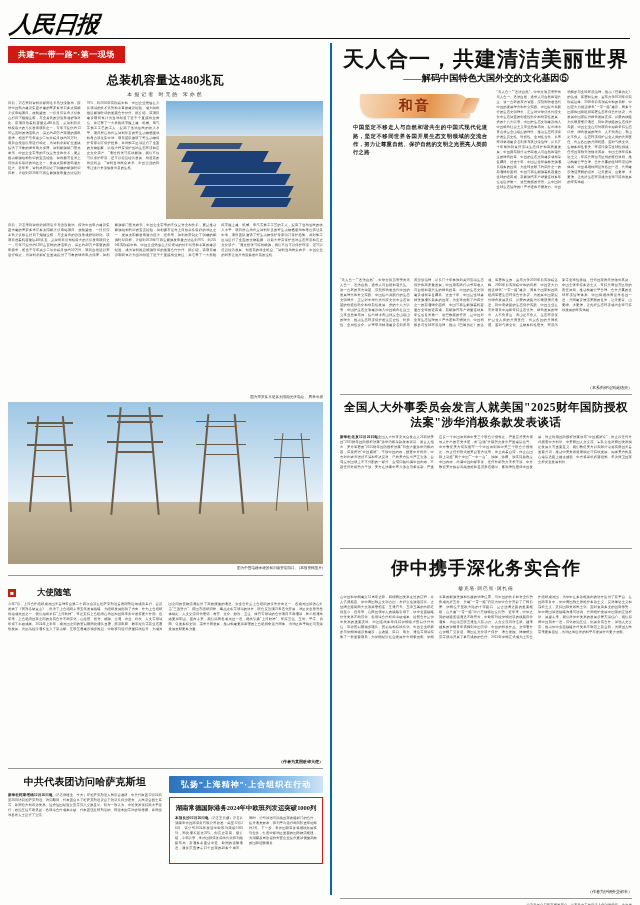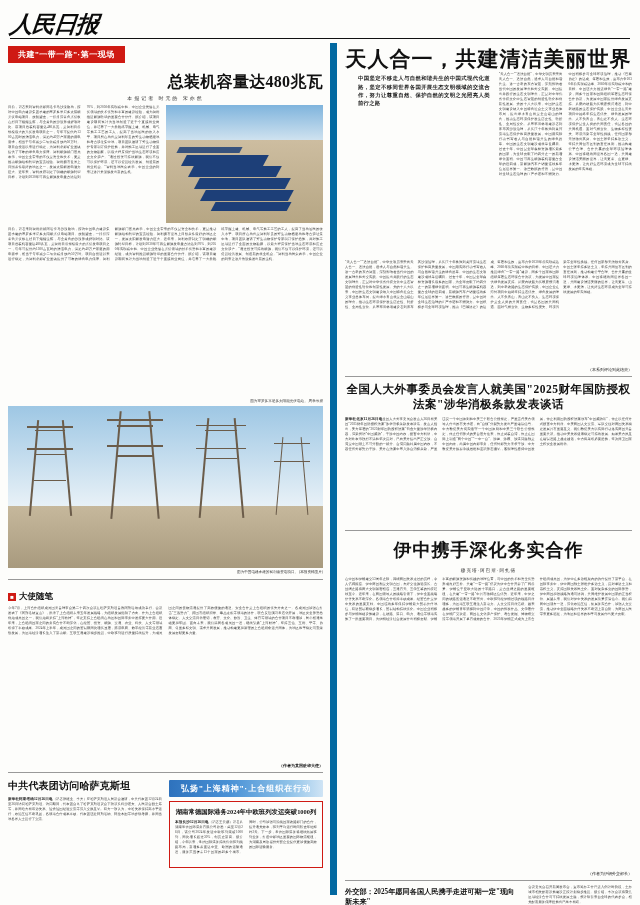--- a/index.html
+++ b/index.html
@@ -24,36 +24,36 @@
   }
   .mast-right { display:flex; align-items:baseline; gap:7px; padding-bottom:2px;}
   .mast-date { font-family:"Liberation Sans", sans-serif; font-size:7.5px; font-weight:bold; color:#222; letter-spacing:-0.2px;}
   .mast-page { font-size:19px; font-weight:normal; color:#111; font-family:"Liberation Sans",sans-serif;}
   .mast-section { font-size:19px; font-weight:bold; color:#111; letter-spacing:1px;}
   .mast-rule { border-bottom:1.6px solid #111; margin: 0 2px 4px 2px; }
 
   
   .cols { display:flex; gap:0; height: 852px; }
   .col-left { width: 322px; padding-right:7px; position:relative; }
-  .col-right { width: 302px; padding-left:8px; border-left:7px solid #0369a1; position:relative;}
+  .col-right { width: 302px; padding-left:8px; border-left:2px solid #0369a1; position:relative;}
 
   
   .body-txt { font-size:3.3px; line-height:5.0px; text-align:justify; color:#3a3a3a; word-break:break-all; letter-spacing:0.1px;}
   .cc2 { column-count:2; column-gap:6px; }
   .cc3 { column-count:3; column-gap:5px; }
   .cc4 { column-count:4; column-gap:4px; }
 
   
   .red-banner {
     display:inline-block; background:#cf1a13; color:#fff;
     font-family:"Liberation Sans", sans-serif; font-weight:bold;
     font-size:8px; padding:3px 10px; letter-spacing:0.5px;
     margin: 2px 0 4px 0;
   }
-  .kicker { text-align:right; font-size:16px; font-weight:bold; margin:5px 0 2px 0; letter-spacing:0.3px;}
+  .kicker { text-align:center; font-size:12px; font-weight:bold; margin:5px 0 2px 0; letter-spacing:0.3px;}
   .headline-main {
     text-align:center; font-size:22.5px; font-weight:bold;
     letter-spacing:0.5px; line-height:1.12; margin:1px 0 4px 0;
     font-family:"Liberation Sans", sans-serif;
   }
   .byline { text-align:center; font-size:5px; color:#333; margin:2px 0 4px 0; letter-spacing:2px;}
 
   
   .photo { width:100%; position:relative; overflow:hidden; }
   .photo-solar { height:118px; background:linear-gradient(#b9cfe2 0%, #c8d9e6 26%, #d8cfbb 27%, #cbbfa6 100%); }
@@ -68,29 +68,29 @@
   .grid-ground { position:absolute; top:62%; left:0;right:0;bottom:0;
      background:linear-gradient(#c6b89c,#a89a7e);}
   .pylon { position:absolute; bottom:30%; background:transparent;}
   .pylon span{ position:absolute; background:#6b5c4a;}
   .caption { font-size:3.6px; text-align:right; color:#333; margin-top:2px;}
 
   
   .hr-thin { border-top:1px solid #999; margin:5px 0; }
 
   
-  .col-badge { display:inline-flex; align-items:center; gap:3px; font-family:"Liberation Sans",sans-serif;
+  .col-badge { display:inline-flex; align-items:center; gap:21px; font-family:"Liberation Sans",sans-serif;
       font-size:8.5px; font-weight:bold; color:#111; margin:4px 0 3px 0;}
   .col-badge .mark { display:inline-block; width:8px; height:8px; background:#cf1a13; color:#fff;
       font-size:6px; line-height:8px; text-align:center; }
   .headline-2 { text-align:center; font-size:17px; font-weight:bold; letter-spacing:1px;
       margin:7px 0 6px 0; font-family:"Liberation Sans", sans-serif;}
   .headline-3 { text-align:center; font-size:13.5px; font-weight:bold; letter-spacing:0.5px;
       margin:3px 0 5px 0; font-family:"Liberation Serif", serif;}
-  .headline-4 { text-align:left; font-size:10px; font-weight:bold; letter-spacing:0.2px;
+  .headline-4 { text-align:center; font-size:10px; font-weight:bold; letter-spacing:0.2px;
       margin:3px 0 4px 0;}
   .headline-sm { text-align:center; font-size:6.4px; font-weight:bold; letter-spacing:0px;
       margin:2px 0 3px 0;}
 
   
   .headline-right {
     text-align:center; font-size:21px; font-weight:bold; letter-spacing:1px;
     font-family:"Liberation Sans", sans-serif; line-height:1.1; margin:4px 0 2px 0;
   }
   .sub-right { text-align:center; font-size:9.2px; font-weight:bold; margin:1px 0 5px 0;}
@@ -232,23 +232,29 @@
             <div class="body-txt cc2" style="height:42px; overflow:hidden;"><span class="dateline">本报长沙12月26日电</span><span>（记者王云娜）记者从湖南常德国际港务有限公司获悉：截至12月26日，该公司2024年发运中欧班列突破1000列，同比增长超过30%，创历史新高。据介绍，今年以来，常德国际港务持续优化班列线路布局，新增多条直达中亚、欧洲的运输通道，服务范围覆盖13个国家的40多个城市。同时，公司加强与沿线国家铁路部门的合作，提升通关效率，班列平均运行时间较去年缩短约2天。下一步，常德国际港务将继续拓展班列业务，打造中部地区重要的国际物流枢纽，为湖南及周边省份外贸企业提供更加便捷高效的国际运输服务。</span></div>
           </div>
         </div>
       </div>
 
     </div>
 
     <div class="col-right">
 
       <div class="headline-right">天人合一，共建清洁美丽世界</div>
+      <div class="sub-right">——解码中国特色大国外交的文化基因⑤</div>
 
       <div style="display:flex; gap:7px; align-items:flex-start;">
         <div style="width:150px;">
+          <div class="heyin-wrap">
+            <div class="heyin">
+                <b>和音</b>
+              </div>
+          </div>
           <div class="lead-box">
               <span class="ind">中国坚定不移走人与自然和谐共生的中国式现代化道路，坚定不移同世界各国开展生态文明领域的交流合作，努力让尊重自然、保护自然的文明之光照亮人类前行之路</span>
             </div>
         </div>
         <div style="width:136px;">
           <div class="body-txt cc2" style="height:185px; overflow:hidden;">"天人合一""道法自然"，中华文明历来崇尚天人合一、道法自然，追求人与自然和谐共生。这一古老的东方智慧，深刻影响着当代中国的发展理念和外交实践。中国提出并践行的生态文明理念，正是对中华优秀传统文化中生态智慧的创造性转化和创新性发展。党的十八大以来，中国把生态文明建设纳入中国特色社会主义事业总体布局，提出绿水青山就是金山银山的理念，推动生态环境保护发生历史性、转折性、全局性变化。从塞罕坝林场建设者到库布其沙漠治理，从长江十年禁渔到黄河流域生态保护和高质量发展，中国用实际行动书写着人与自然和谐共生的绿色篇章。中国的生态文明建设成就举世瞩目。过去十年，中国是全球森林资源增长最多的国家，为全球贡献了约四分之一的新增绿化面积。中国可再生能源装机容量占全球的近四成，新能源汽车产销量连续多年位居世界第一。这些数据的背后，是中国对全球生态治理的庄严承诺和不懈努力。中国积极参与全球环境治理，推动《巴黎协定》的达成、签署和生效，宣布力争2030年前实现碳达峰、2060年前实现碳中和的目标。中国还大力推进绿色"一带一路"建设，同多个国家和国际组织签署生态环保合作协议，为发展中国家提供绿色发展支持。从蒙内铁路为长颈鹿预留通道，到中老铁路的生态保护实践，中国企业在海外项目中始终坚持生态优先、绿色发展的理念。人不负青山，青山定不负人。生态环境保护是全人类的共同责任，也是各国的共同机遇。面对气候变化、生物多样性丧失、环境污染等全球性挑战，任何国家都无法独善其身。中国主张坚持多边主义，坚持共同但有区别的责任原则，推动构建公平合理、合作共赢的全球环境治理体系。中国将继续同世界各国一道，共同建设清洁美丽的世界，让天更蓝、山更绿、水更清，让良好生态环境成为全球可持续发展的坚实基础。</div>
         </div>
       </div>
 
       <div class="body-txt cc4" style="height:105px; overflow:hidden; margin-top:3px;">"天人合一""道法自然"，中华文明历来崇尚天人合一、道法自然，追求人与自然和谐共生。这一古老的东方智慧，深刻影响着当代中国的发展理念和外交实践。中国提出并践行的生态文明理念，正是对中华优秀传统文化中生态智慧的创造性转化和创新性发展。党的十八大以来，中国把生态文明建设纳入中国特色社会主义事业总体布局，提出绿水青山就是金山银山的理念，推动生态环境保护发生历史性、转折性、全局性变化。从塞罕坝林场建设者到库布其沙漠治理，从长江十年禁渔到黄河流域生态保护和高质量发展，中国用实际行动书写着人与自然和谐共生的绿色篇章。中国的生态文明建设成就举世瞩目。过去十年，中国是全球森林资源增长最多的国家，为全球贡献了约四分之一的新增绿化面积。中国可再生能源装机容量占全球的近四成，新能源汽车产销量连续多年位居世界第一。这些数据的背后，是中国对全球生态治理的庄严承诺和不懈努力。中国积极参与全球环境治理，推动《巴黎协定》的达成、签署和生效，宣布力争2030年前实现碳达峰、2060年前实现碳中和的目标。中国还大力推进绿色"一带一路"建设，同多个国家和国际组织签署生态环保合作协议，为发展中国家提供绿色发展支持。从蒙内铁路为长颈鹿预留通道，到中老铁路的生态保护实践，中国企业在海外项目中始终坚持生态优先、绿色发展的理念。人不负青山，青山定不负人。生态环境保护是全人类的共同责任，也是各国的共同机遇。面对气候变化、生物多样性丧失、环境污染等全球性挑战，任何国家都无法独善其身。中国主张坚持多边主义，坚持共同但有区别的责任原则，推动构建公平合理、合作共赢的全球环境治理体系。中国将继续同世界各国一道，共同建设清洁美丽的世界，让天更蓝、山更绿、水更清，让良好生态环境成为全球可持续发展的坚实基础。</div>

